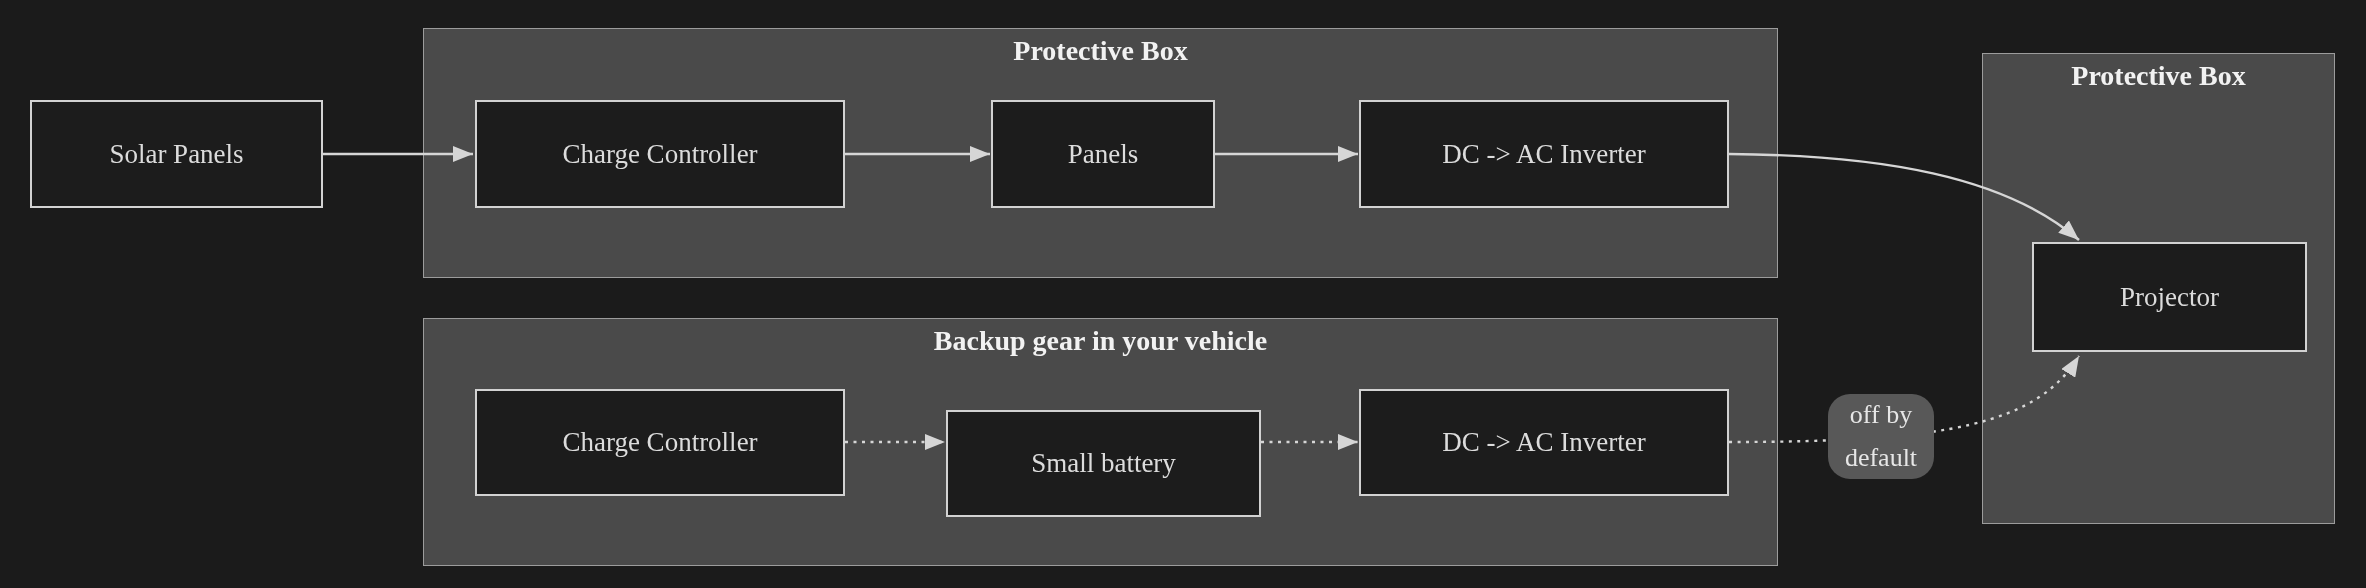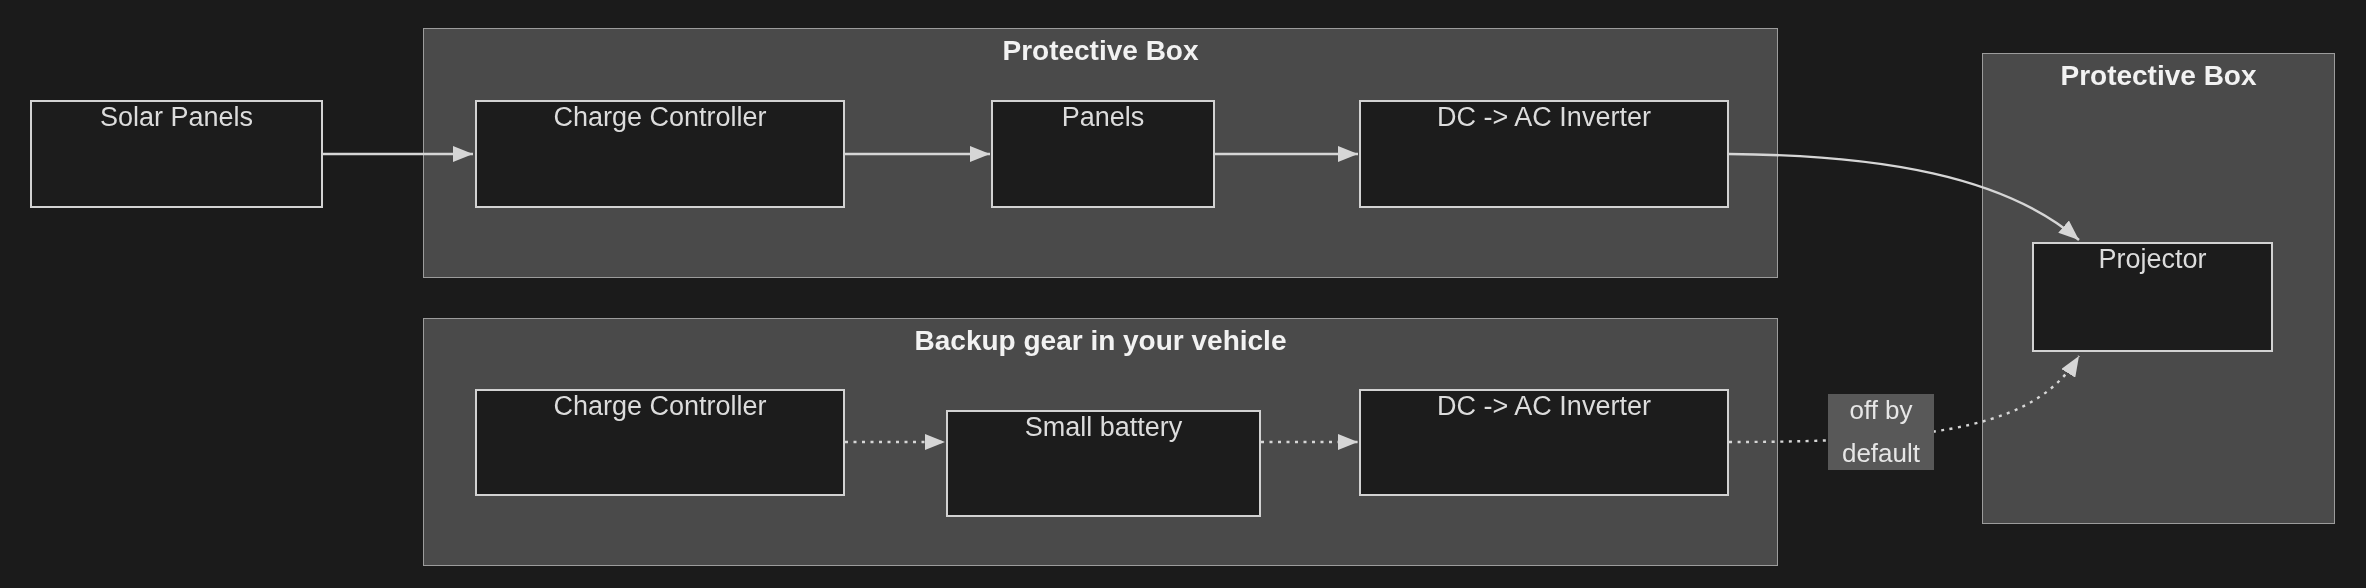--- a/index.html
+++ b/index.html
@@ -3,45 +3,45 @@
 <meta charset="utf-8">
 <style>
   :root{
     --bg:#1b1b1b; --cluster-fill:#4a4a4a; --cluster-border:#9c9c9c;
     --node-fill:#1c1c1c; --node-border:#d2d2d2; --node-text:#dcdcdc;
     --title-text:#f2f2f2; --edge:#d6d6d6; --label-bg:#585858; --label-text:#e6e6e6;
   }
   html,body{margin:0;padding:0;background:var(--bg);}
   .canvas{
     position:relative;width:2366px;height:588px;background:var(--bg);
-    font-family:Liberation Sans, sans-serif;overflow:hidden;
+    font-family:Liberation Serif, serif;overflow:hidden;
   }
   .cluster{
     position:absolute;background:var(--cluster-fill);
     border:1.5px solid var(--cluster-border);box-sizing:border-box;z-index:0;
   }
   .cluster-title{
     position:absolute;top:7px;left:0;width:100%;text-align:center;
     font-size:28px;font-weight:700;color:var(--title-text);line-height:1.1;
   }
   .edges{position:absolute;left:0;top:0;z-index:1;pointer-events:none;}
   .edge{stroke:var(--edge);stroke-width:2.4;fill:none;}
   .edge.dotted{stroke-dasharray:3 5.5;}
   .arrowhead{fill:var(--edge);}
   .node{
     position:absolute;background:var(--node-fill);
     border:2px solid var(--node-border);box-sizing:border-box;
-    display:flex;justify-content:center;z-index:2;
+    display:flex;align-items:center;justify-content:center;z-index:2;
   }
   .node-label{font-size:27px;color:var(--node-text);white-space:nowrap;}
   .edge-label{
-    position:absolute;left:1828px;top:394px;width:106px;height:76px;
+    position:absolute;left:1828px;top:394px;width:106px;height:85px;
     background:var(--label-bg);color:var(--label-text);z-index:3;
     display:flex;align-items:center;justify-content:center;text-align:center;
-    font-size:26px;line-height:1.65;
+    font-size:26px;line-height:1.65;border-radius:22px;
   }
 </style>
 </head>
 <body>
 
 <div class="canvas">
 
   <div class="cluster" style="left:423px;top:28px;width:1355px;height:250px">
     <div class="cluster-title">Protective Box</div>
   </div>
@@ -90,19 +90,19 @@
   </div>
 
   <div class="node" style="left:946px;top:410px;width:315px;height:107px">
     <span class="node-label">Small battery</span>
   </div>
 
   <div class="node" style="left:1359px;top:389px;width:370px;height:107px">
     <span class="node-label">DC -&gt; AC Inverter</span>
   </div>
 
-  <div class="node" style="left:2032px;top:242px;width:241px;height:110px">
+  <div class="node" style="left:2032px;top:242px;width:275px;height:110px">
     <span class="node-label">Projector</span>
   </div>
 
   <div class="edge-label">off by default</div>
 
 </div>
 
 </body></html>

